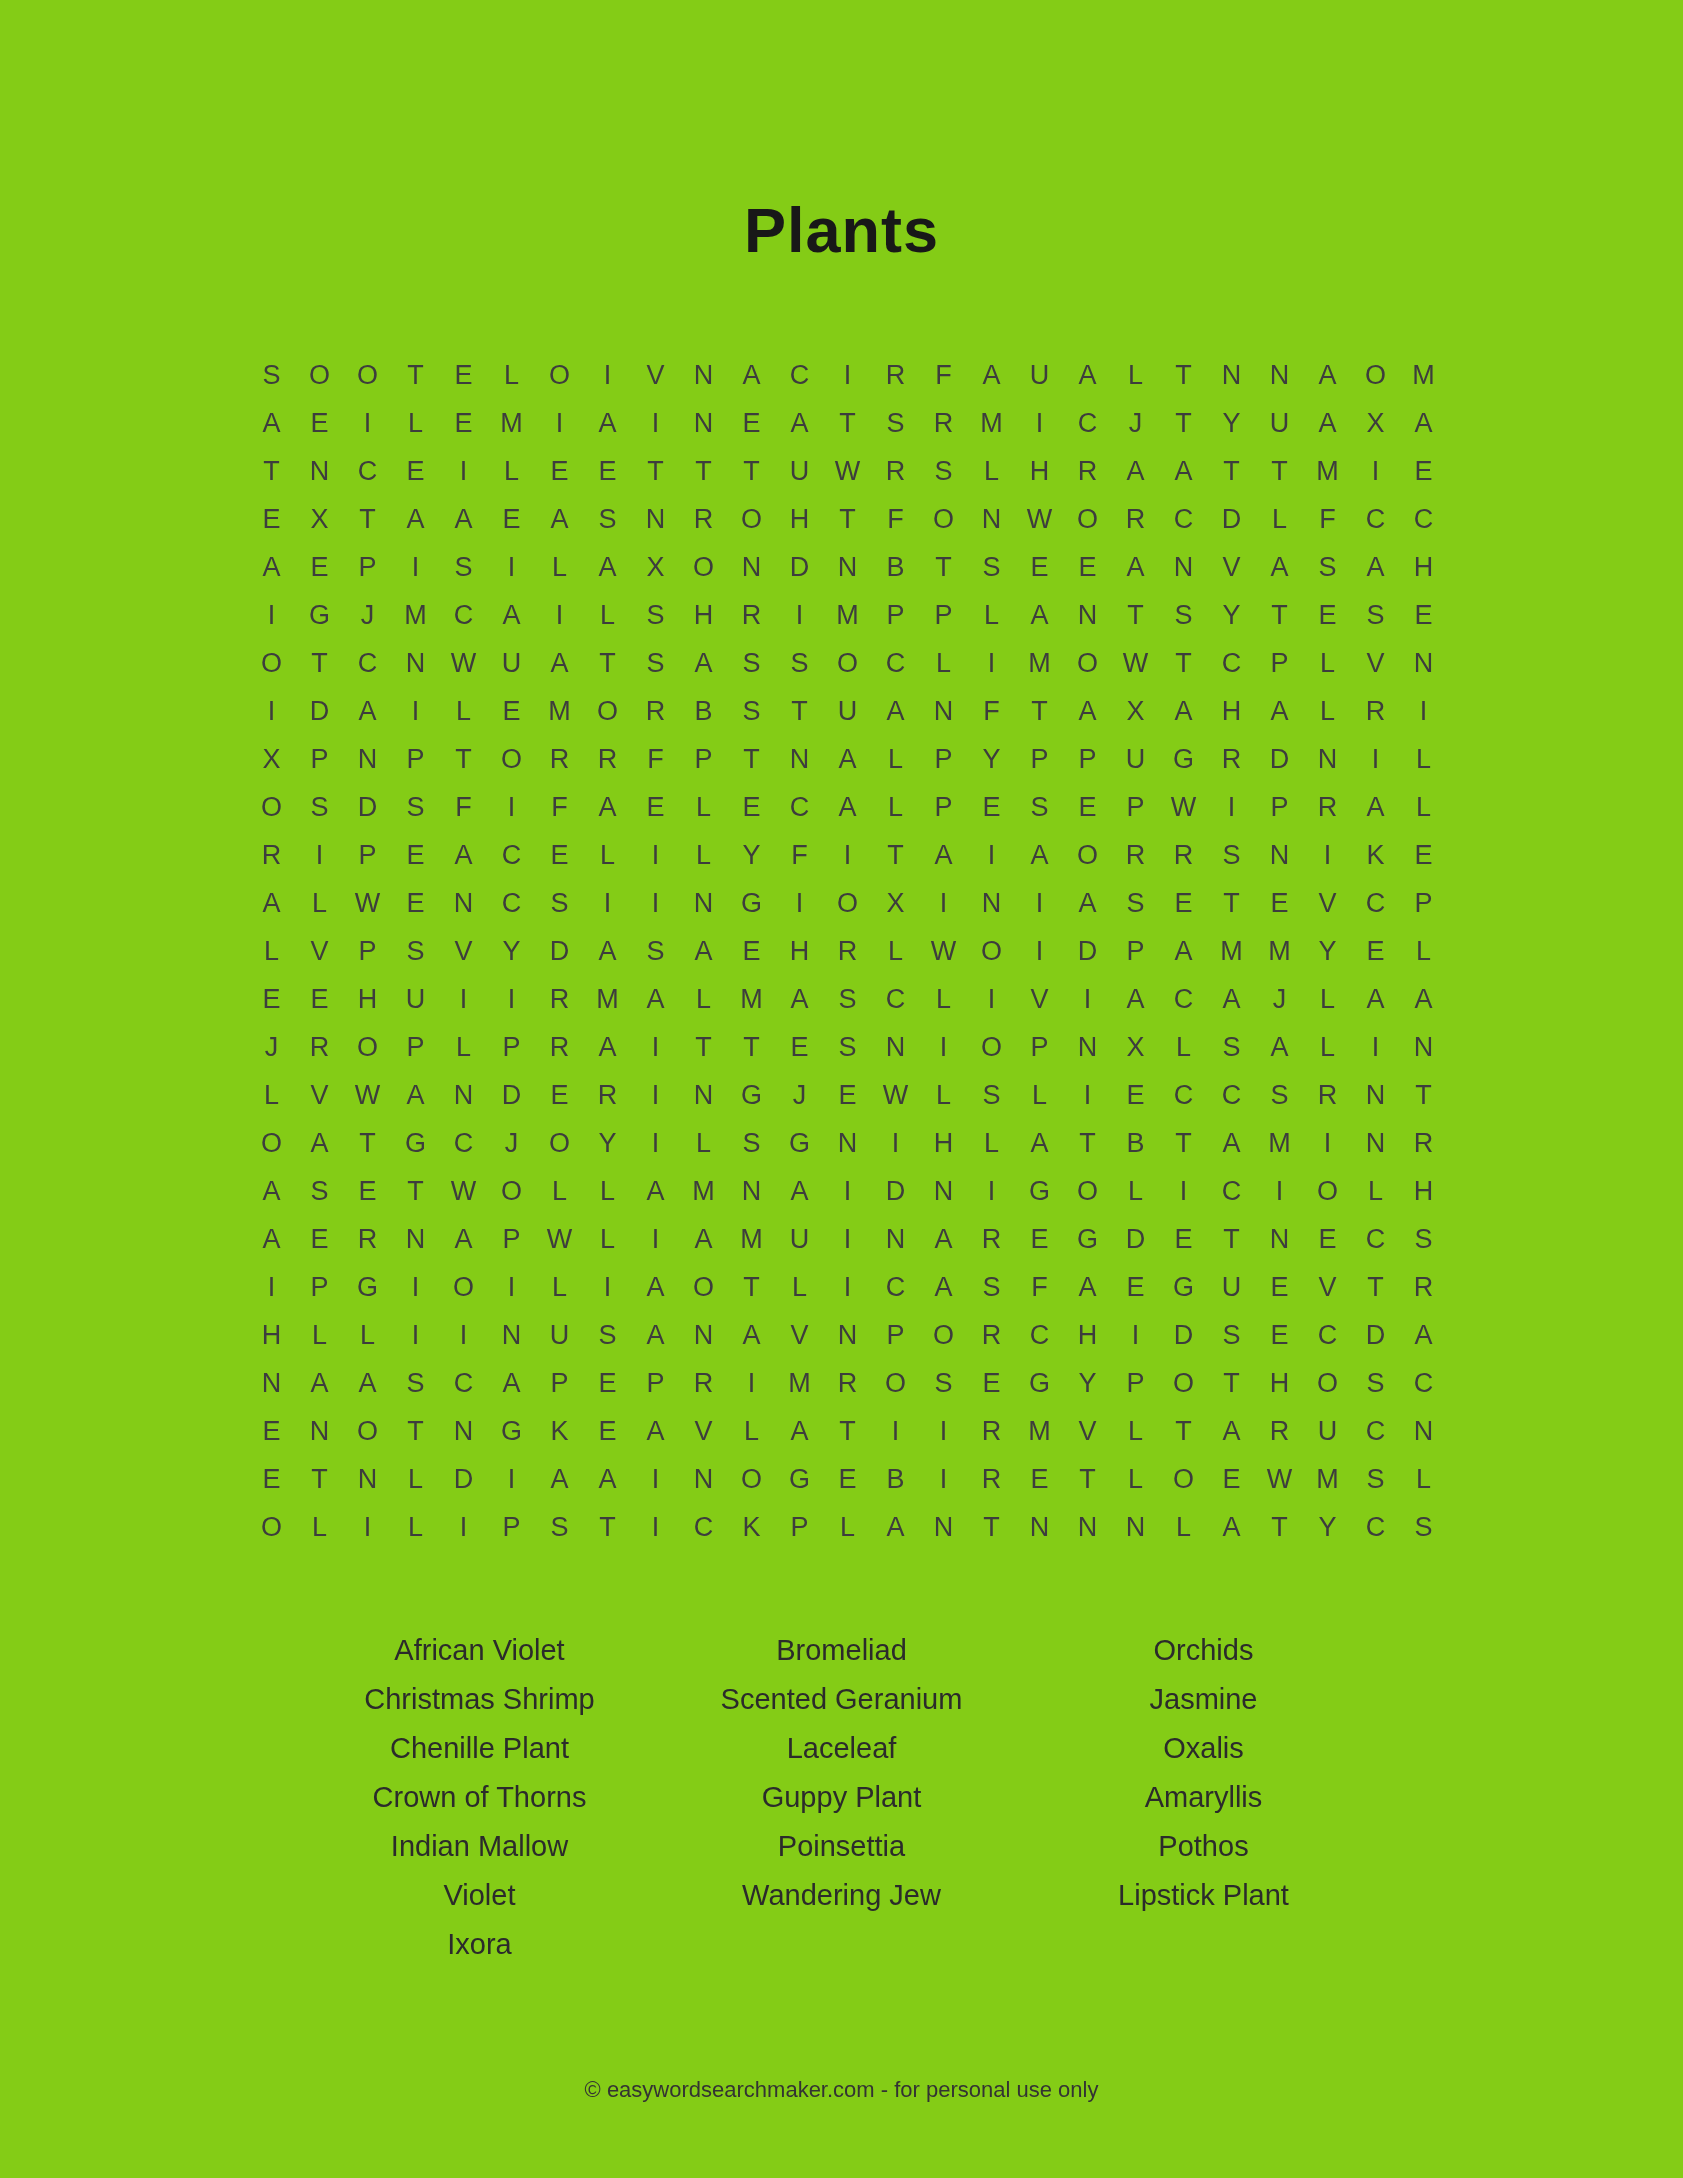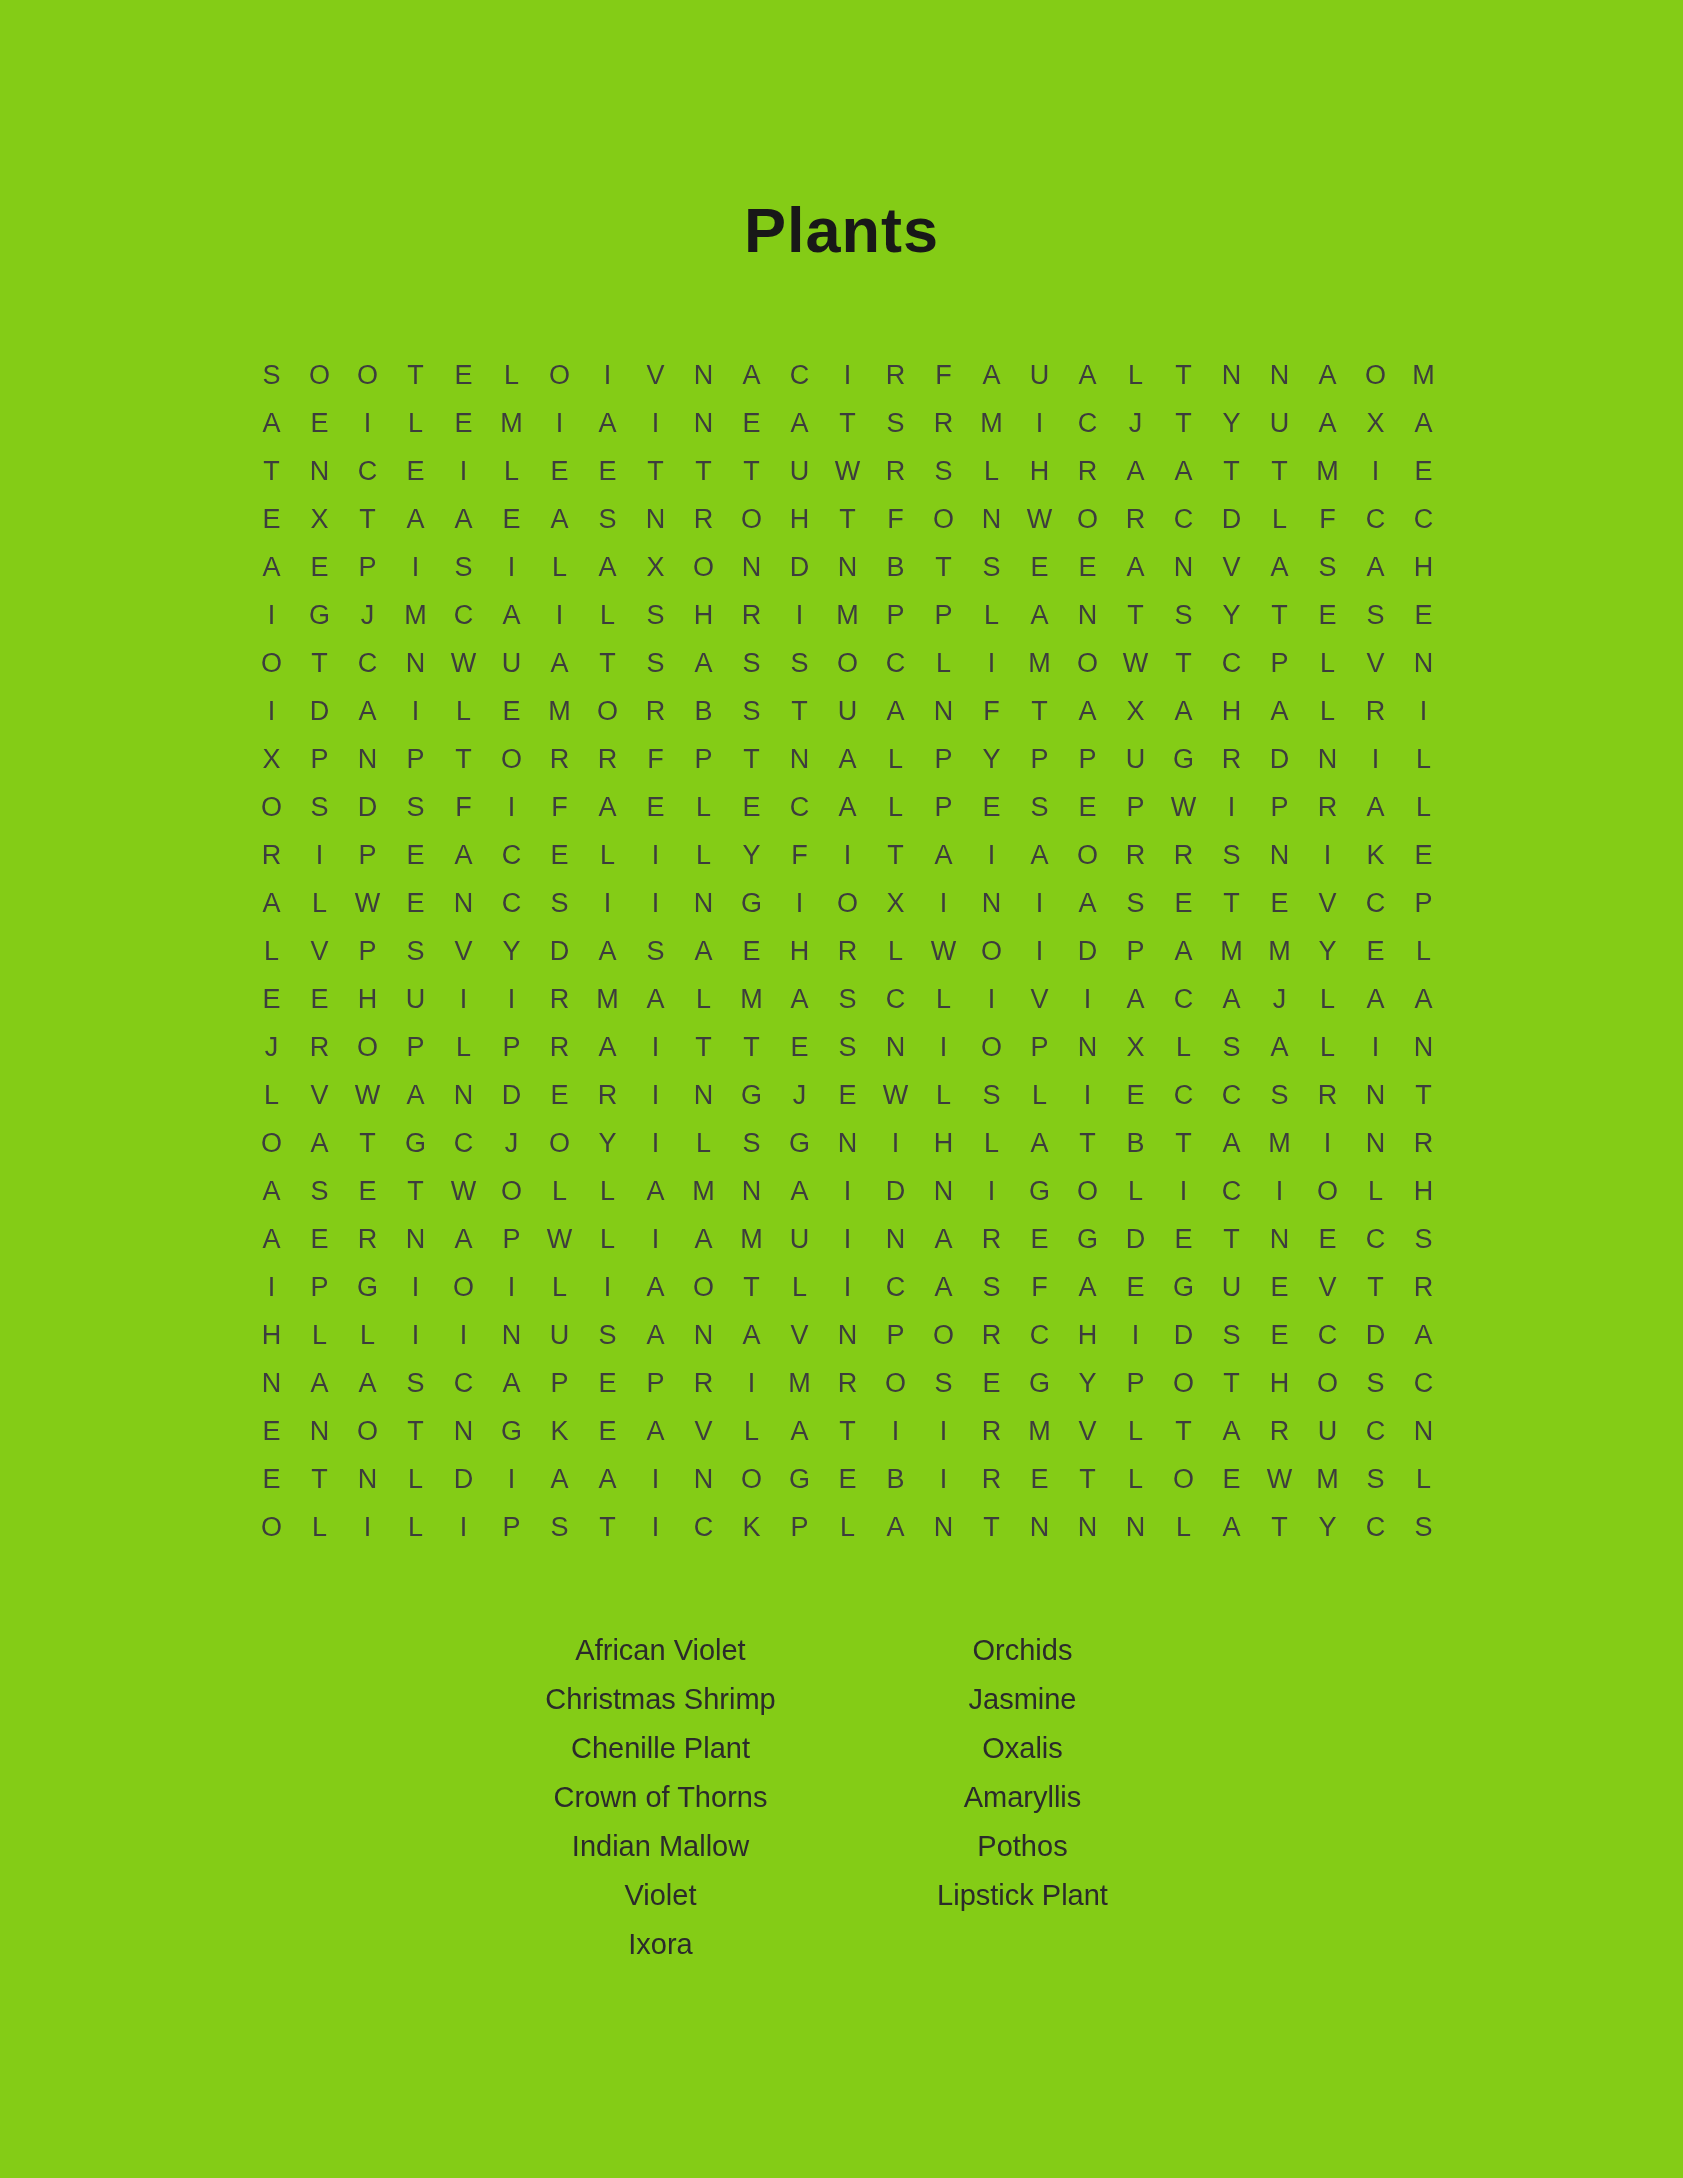--- a/index.html
+++ b/index.html
@@ -701,22 +701,31 @@
       <div class="word-col">
         <div class="word">African Violet</div>
         <div class="word">Christmas Shrimp</div>
         <div class="word">Chenille Plant</div>
         <div class="word">Crown of Thorns</div>
         <div class="word">Indian Mallow</div>
         <div class="word">Violet</div>
         <div class="word">Ixora</div>
       </div>
       <div class="word-col">
+        <div class="word">Bromeliad</div>
+        <div class="word">Scented Geranium</div>
+        <div class="word">Laceleaf</div>
+        <div class="word">Guppy Plant</div>
+        <div class="word">Poinsettia</div>
+        <div class="word">Wandering Jew</div>
+      </div>
+      <div class="word-col">
         <div class="word">Orchids</div>
         <div class="word">Jasmine</div>
         <div class="word">Oxalis</div>
         <div class="word">Amaryllis</div>
         <div class="word">Pothos</div>
         <div class="word">Lipstick Plant</div>
       </div>
     </div>
+  <div class="footer">© easywordsearchmaker.com - for personal use only</div>
 </div>
 
 
 </body></html>

